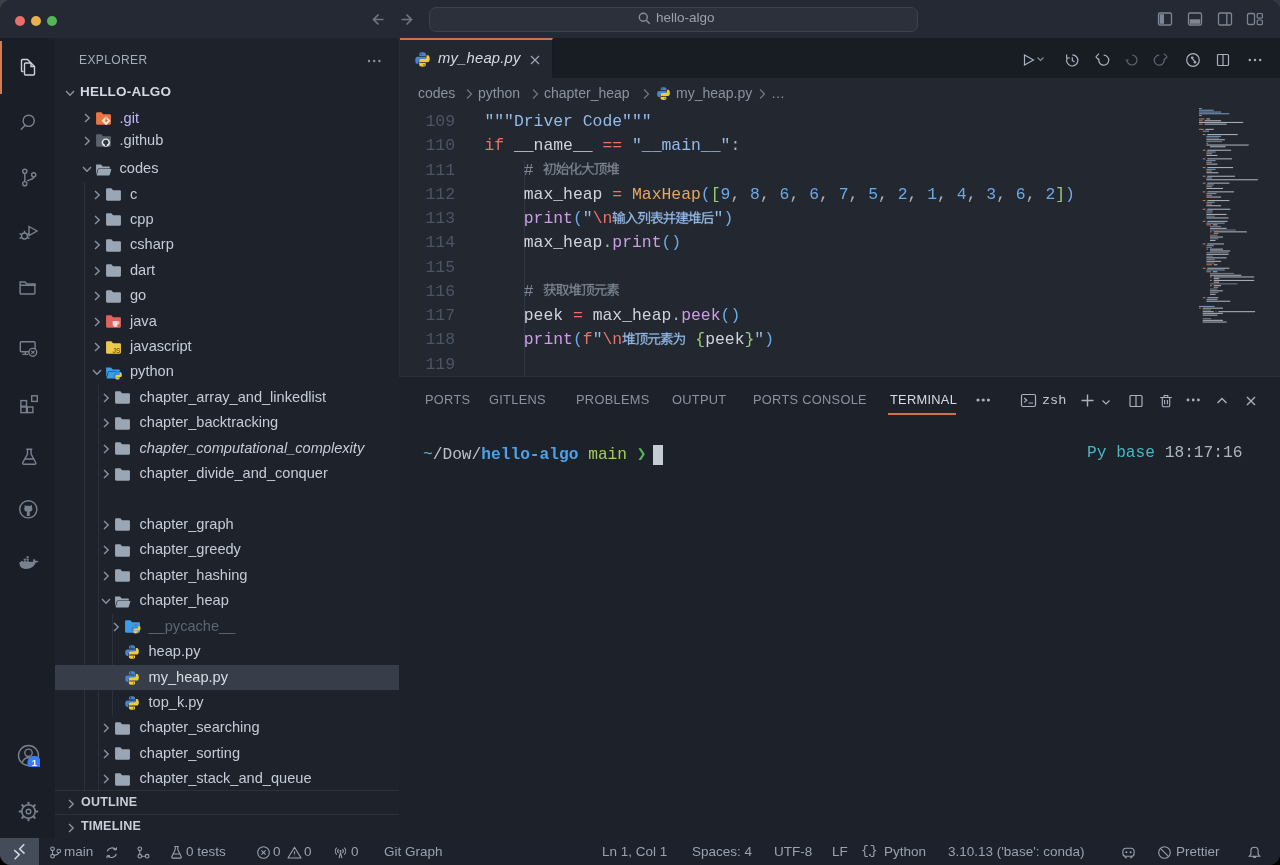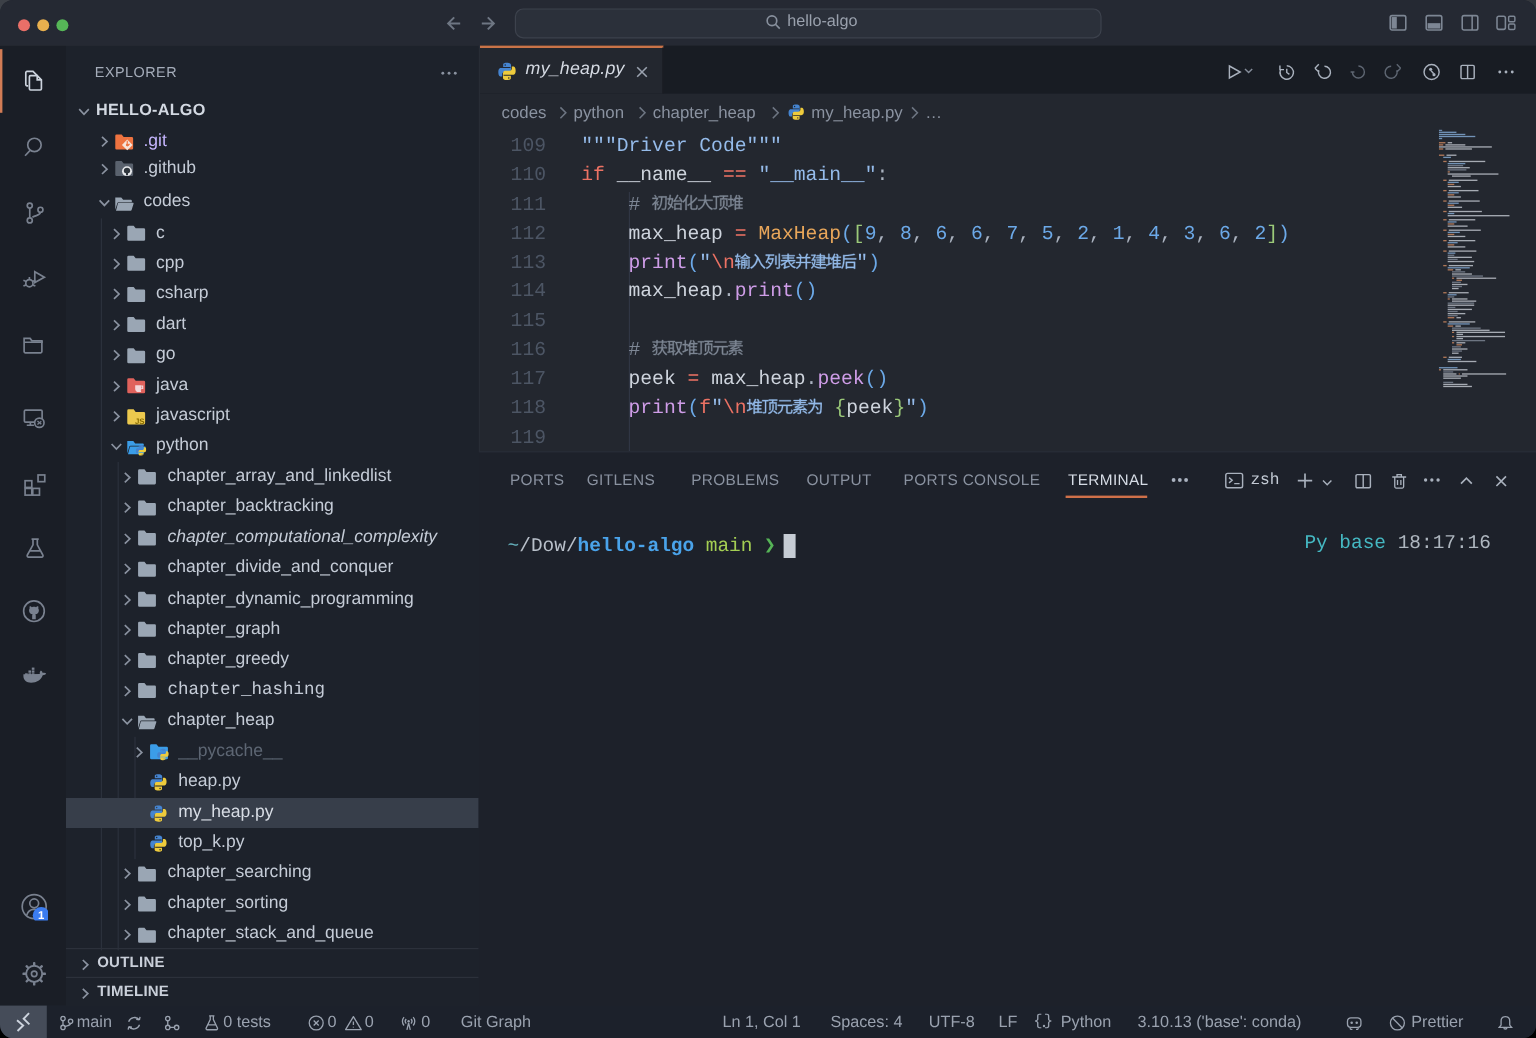--- a/index.html
+++ b/index.html
@@ -330,48 +330,39 @@
       </div>
       <div style="position:absolute;left:0;top:423.6px;width:344px;height:25.4px;">
         <svg width="16" height="16" viewBox="0 0 16 16" style="position:absolute;top:4.5px;left:43.0px">
           <path d="M6 4 l4.2 4 -4.2 4" stroke="#8a92a0" stroke-width="1.4" fill="none"></path>
         </svg>
         <svg width="17" height="17" viewBox="0 0 16 16" style="position:absolute;top:4px;left:59.0px">
           <path d="M1 3 a1 1 0 0 1 1-1 h4 l1.6 2 h6.4 a1 1 0 0 1 1 1 v7.8 a1 1 0 0 1 -1 1 h-12 a1 1 0 0 1 -1-1 z" fill="#9aa6b4"></path>
         </svg>
         <div style="position:absolute;left:84.5px;top:3.5px;font-size:14.6px;color:#c5ccd7">chapter_divide_and_conquer</div>
       </div>
-      <div style="position:absolute;left:0;top:449.0px;width:344px;height:25.4px;">
-        <svg width="16" height="16" viewBox="0 0 16 16" style="position:absolute;top:4.5px;left:43.0px">
-          <path d="M6 4 l4.2 4 -4.2 4" stroke="#8a92a0" stroke-width="1.4" fill="none"></path>
-        </svg>
-        <svg width="17" height="17" viewBox="0 0 16 16" style="position:absolute;top:4px;left:59.0px">
-          <path d="M1 3 a1 1 0 0 1 1-1 h4 l1.6 2 h6.4 a1 1 0 0 1 1 1 v7.8 a1 1 0 0 1 -1 1 h-12 a1 1 0 0 1 -1-1 z" fill="#9aa6b4"></path>
-        </svg>
-        <div style="position:absolute;left:84.5px;top:3.5px;font-size:14.6px;color:#c5ccd7">chapter_dynamic_programming</div>
-      </div>
       <div style="position:absolute;left:0;top:474.4px;width:344px;height:25.4px;">
         <svg width="16" height="16" viewBox="0 0 16 16" style="position:absolute;top:4.5px;left:43.0px">
           <path d="M6 4 l4.2 4 -4.2 4" stroke="#8a92a0" stroke-width="1.4" fill="none"></path>
         </svg>
         <svg width="17" height="17" viewBox="0 0 16 16" style="position:absolute;top:4px;left:59.0px">
           <path d="M1 3 a1 1 0 0 1 1-1 h4 l1.6 2 h6.4 a1 1 0 0 1 1 1 v7.8 a1 1 0 0 1 -1 1 h-12 a1 1 0 0 1 -1-1 z" fill="#9aa6b4"></path>
         </svg>
         <div style="position:absolute;left:84.5px;top:3.5px;font-size:14.6px;color:#c5ccd7">chapter_graph</div>
       </div>
       <div style="position:absolute;left:0;top:499.9px;width:344px;height:25.4px;">
         <svg width="16" height="16" viewBox="0 0 16 16" style="position:absolute;top:4.5px;left:43.0px">
           <path d="M6 4 l4.2 4 -4.2 4" stroke="#8a92a0" stroke-width="1.4" fill="none"></path>
         </svg>
         <svg width="17" height="17" viewBox="0 0 16 16" style="position:absolute;top:4px;left:59.0px">
           <path d="M1 3 a1 1 0 0 1 1-1 h4 l1.6 2 h6.4 a1 1 0 0 1 1 1 v7.8 a1 1 0 0 1 -1 1 h-12 a1 1 0 0 1 -1-1 z" fill="#9aa6b4"></path>
         </svg>
         <div style="position:absolute;left:84.5px;top:3.5px;font-size:14.6px;color:#c5ccd7">chapter_greedy</div>
       </div>
-      <div style="position:absolute;left:0;top:525.3px;width:344px;height:25.4px;font-family:Liberation Mono, monospace;">
+      <div style="position:absolute;left:0;top:525.3px;width:344px;height:25.4px;">
         <svg width="16" height="16" viewBox="0 0 16 16" style="position:absolute;top:4.5px;left:43.0px">
           <path d="M6 4 l4.2 4 -4.2 4" stroke="#8a92a0" stroke-width="1.4" fill="none"></path>
         </svg>
         <svg width="17" height="17" viewBox="0 0 16 16" style="position:absolute;top:4px;left:59.0px">
           <path d="M1 3 a1 1 0 0 1 1-1 h4 l1.6 2 h6.4 a1 1 0 0 1 1 1 v7.8 a1 1 0 0 1 -1 1 h-12 a1 1 0 0 1 -1-1 z" fill="#9aa6b4"></path>
         </svg>
         <div style="position:absolute;left:84.5px;top:3.5px;font-size:14.6px;color:#c5ccd7">chapter_hashing</div>
       </div>
       <div style="position:absolute;left:0;top:550.7px;width:344px;height:25.4px;">
         <svg width="16" height="16" viewBox="0 0 16 16" style="position:absolute;top:4.5px;left:43.0px">

